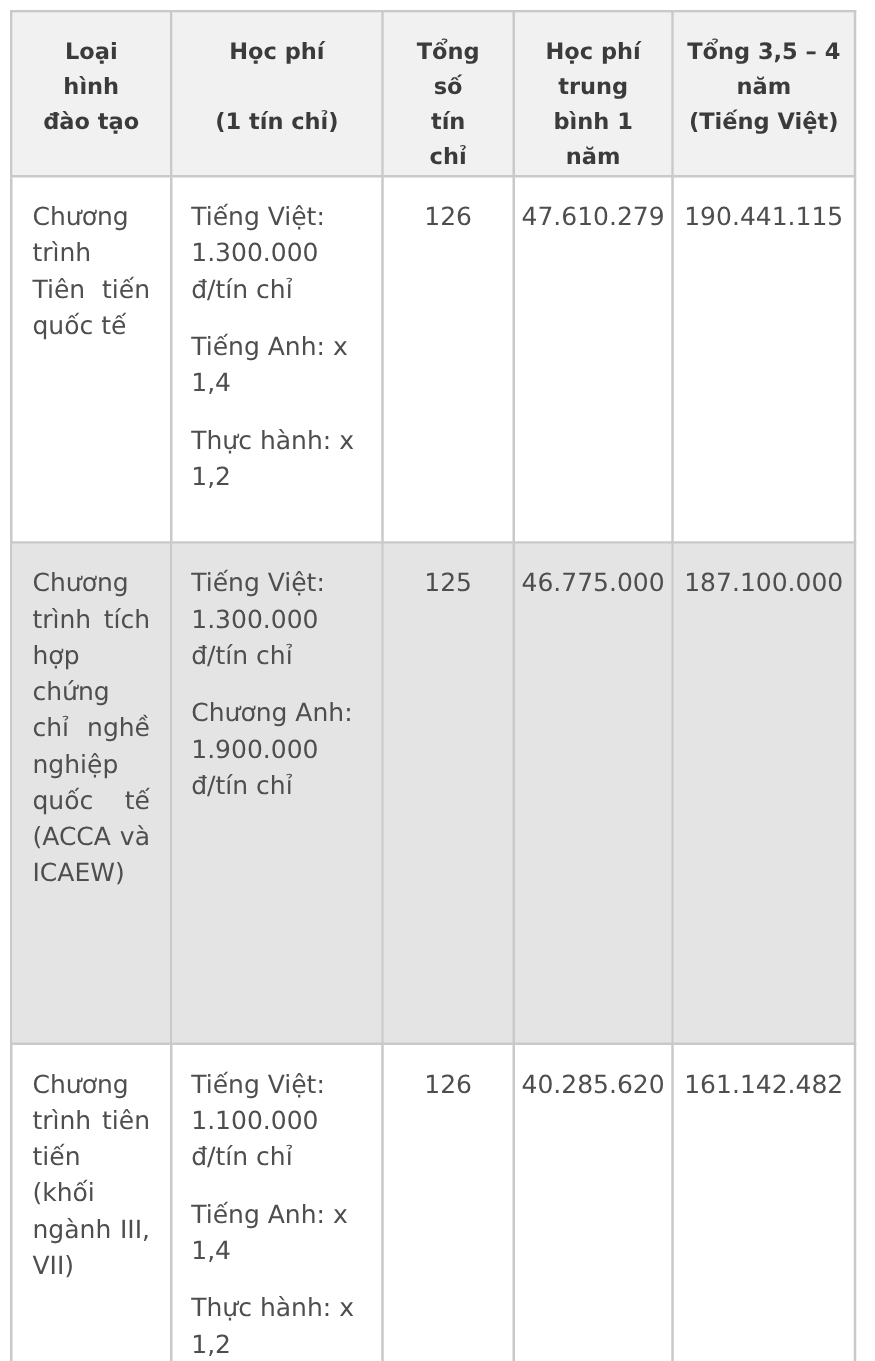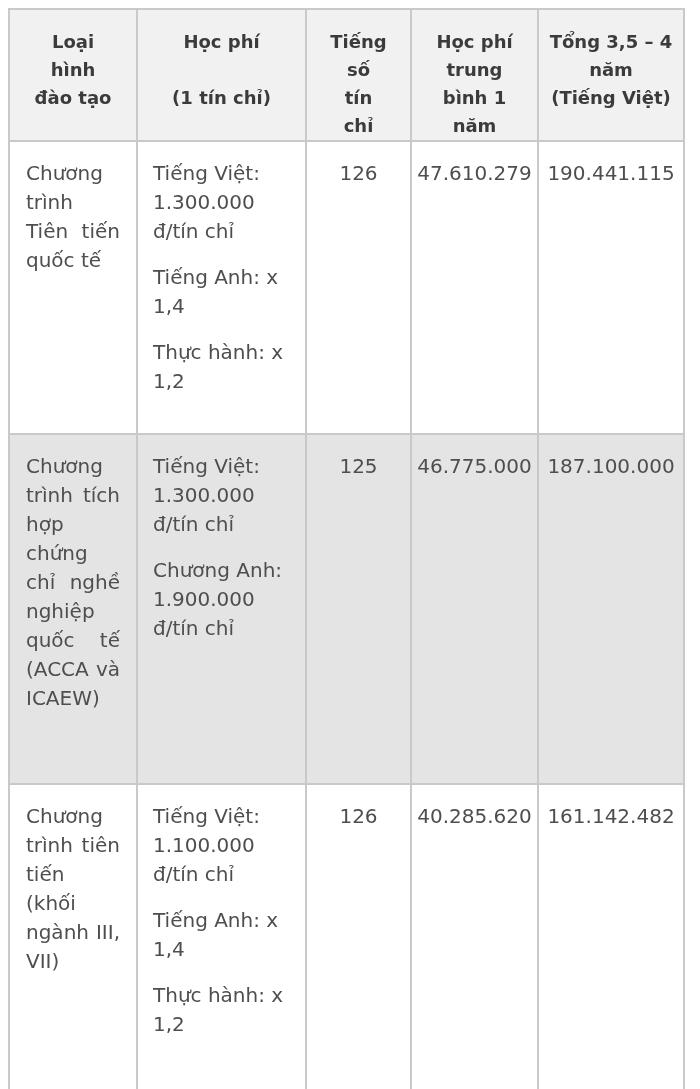--- a/index.html
+++ b/index.html
@@ -79,21 +79,21 @@
         <col class="c5">
     </colgroup>
     <thead>
       <tr>
         <th>Loại
 hình
 đào tạo</th>
         <th>Học phí
 
 (1 tín chỉ)</th>
-        <th>Tiếng
+        <th>Tổng
 số
 tín
 chỉ</th>
         <th>Học phí
 trung
 bình 1
 năm</th>
         <th>Tổng 3,5 – 4
 năm
 (Tiếng Việt)</th>
@@ -104,21 +104,21 @@
           <td class="cell-program">Chương trình Tiên tiến quốc tế</td>
           <td class="cell-fee">
             <div class="fee-para">Tiếng Việt: 1.300.000 đ/tín chỉ</div>
             <div class="fee-para">Tiếng Anh: x 1,4</div>
             <div class="fee-para">Thực hành: x 1,2</div>
           </td>
           <td class="cell-num">126</td>
           <td class="cell-num">47.610.279</td>
           <td class="cell-num">190.441.115</td>
         </tr>
-        <tr class="shaded" style="height: 350px;">
+        <tr class="shaded" style="height: 401px;">
           <td class="cell-program">Chương trình tích hợp chứng chỉ nghề nghiệp quốc tế (ACCA và ICAEW)</td>
           <td class="cell-fee">
             <div class="fee-para">Tiếng Việt: 1.300.000 đ/tín chỉ</div>
             <div class="fee-para">Chương Anh: 1.900.000 đ/tín chỉ</div>
           </td>
           <td class="cell-num">125</td>
           <td class="cell-num">46.775.000</td>
           <td class="cell-num">187.100.000</td>
         </tr>
         <tr style="height: 340px;">

